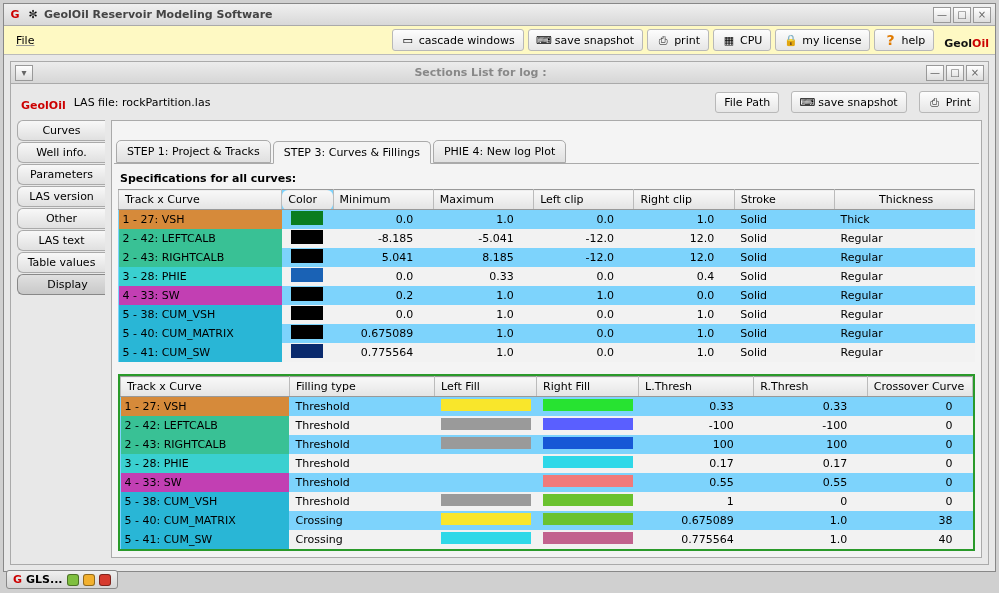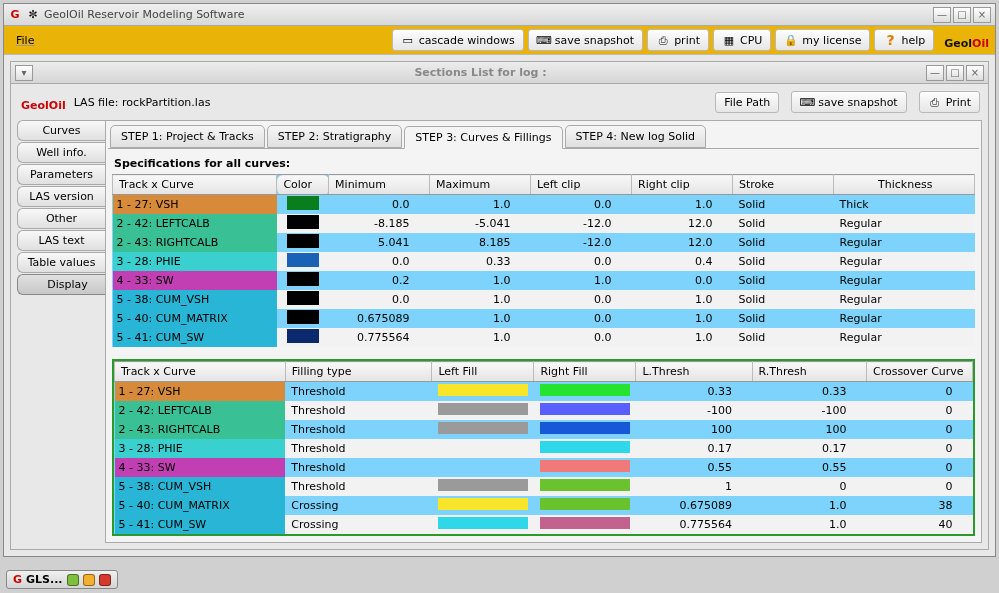--- a/index.html
+++ b/index.html
@@ -2,50 +2,50 @@
 <html><head>
 <meta charset="utf-8">
 <style>
 * { box-sizing: border-box; margin: 0; padding: 0; font-family: "DejaVu Sans", Arial, sans-serif; font-size: 11px; }
 body { background: #d0d0d0; width: 999px; height: 593px; overflow: hidden; }
 
 
 .window { background: #e8e8e8; border: 1px solid #888; margin: 3px; }
 .titlebar { display: flex; align-items: center; height: 22px; background: linear-gradient(#f0f0f0,#d8d8d8); padding: 0 4px; border-bottom: 1px solid #aaa; }
 .titlebar .ic { width: 14px; height: 14px; margin-right: 4px; display: inline-flex; align-items: center; justify-content: center; }
-.titlebar .title { flex: 1; font-weight: normal; color: #444; }
+.titlebar .title { flex: 1; font-weight: bold; color: #444; }
 .titlebar .wbtn { width: 18px; height: 16px; border: 1px solid #999; background: linear-gradient(#fff,#ddd); margin-left: 2px; display: inline-flex; align-items: center; justify-content: center; font-size: 10px; color: #666; }
 
-.menubar { display: flex; align-items: center; padding: 3px 6px; background: #eab308; border-bottom: 1px solid #bbb; }
+.menubar { display: flex; align-items: center; padding: 3px 6px; background: #fef9c3; border-bottom: 1px solid #bbb; }
 .menubar .file { padding: 2px 6px; text-decoration: underline; text-decoration-color: #999; }
 .menubar .spacer { flex: 1; }
 .tbtn { display: inline-flex; align-items: center; gap: 4px; padding: 3px 8px; border: 1px solid #b8b8b8; background: linear-gradient(#fdfdfd,#e6e6e6); border-radius: 3px; margin-left: 4px; cursor: pointer; }
 .tbtn .ic { width: 14px; height: 14px; display: inline-flex; align-items: center; justify-content: center; }
 .helpq { color: #e07a00; font-weight: bold; font-size: 14px; }
 .logo { font-weight: bold; font-size: 18px; margin-left: 10px; color: #c00; }
 .logo span { color: #111; }
 
 
 .sub { margin: 6px; border: 1px solid #aaa; background: #e8e8e8; }
 .sub .titlebar { background: linear-gradient(#ececec,#d6d6d6); }
 .sub .titlebar .title { text-align: center; color: #888; font-weight: bold; }
 
 
 .headrow { display: flex; align-items: center; padding: 6px 8px; gap: 8px; }
 
 
-.main { display: flex; padding: 0 6px 6px 6px; gap: 0; }
+.main { display: flex; padding: 0 6px 6px 6px; gap: 6px; }
 .sidetabs { display: flex; flex-direction: column; width: 88px; gap: 1px; }
 .sidetabs .t { text-align: center; padding: 3px 4px; border: 1px solid #aaa; border-right: none; background: linear-gradient(#f8f8f8,#e0e0e0); border-top-left-radius: 6px; border-bottom-left-radius: 6px; cursor: pointer; }
 .sidetabs .t.sel { background: linear-gradient(#e0e0e0,#c8c8c8); border-color: #888; font-weight: normal; padding-left: 16px; }
 
 .content { flex: 1; border: 1px solid #aaa; background: #f4f4f4; padding: 2px; }
 
 
-.steptabs { display: flex; gap: 2px; padding: 2px 2px 0 2px; }
+.steptabs { display: flex; gap: 2px; padding: 2px 2px 0 2px; margin-top: 15px; }
 .steptabs .st { padding: 4px 10px; border: 1px solid #aaa; background: linear-gradient(#f6f6f6,#e0e0e0); border-top-left-radius: 5px; border-top-right-radius: 5px; cursor: pointer; }
 .steptabs .st.sel { background: #f4f4f4; border-bottom-color: #f4f4f4; position: relative; top: 1px; }
 
 .panel { border-top: 1px solid #aaa; padding: 4px; background: #f4f4f4; }
 
 .sectitle { font-weight: bold; padding: 4px 2px; }
 
 
 table { border-collapse: collapse; width: 100%; background: #7dd3fc; }
 th { text-align: left; padding: 3px 6px; border: 1px solid #bbb; border-top: 1px solid #999; border-bottom: 1px solid #999; background: linear-gradient(#f8f8f8,#e4e4e4); font-weight: normal; position: relative; }
@@ -144,23 +144,22 @@
           <div class="t">LAS version</div>
           <div class="t">Other</div>
           <div class="t">LAS text</div>
           <div class="t">Table values</div>
           <div class="t sel">Display</div>
         </div>
 
       <div class="content">
         <div class="steptabs" id="steptabs">
             <div class="st">STEP 1: Project &amp; Tracks</div>
-            <div class="st">STEP 2: Stratigraphy</div>
             <div class="st sel">STEP 3: Curves &amp; Fillings</div>
-            <div class="st">STEP 4: New log Solid</div>
+            <div class="st">PHIE 4: New log Plot</div>
           </div>
         <div class="panel">
 
           <div class="sectitle">Specifications for all curves:</div>
           <table>
             <thead>
                 <tr id="spec-head">
                   <th style="width: 140px;">Track x Curve</th>
                   <th style="width: 44px; border-radius: 6px;">Color</th>
                   <th style="width: 86px;">Minimum</th>

